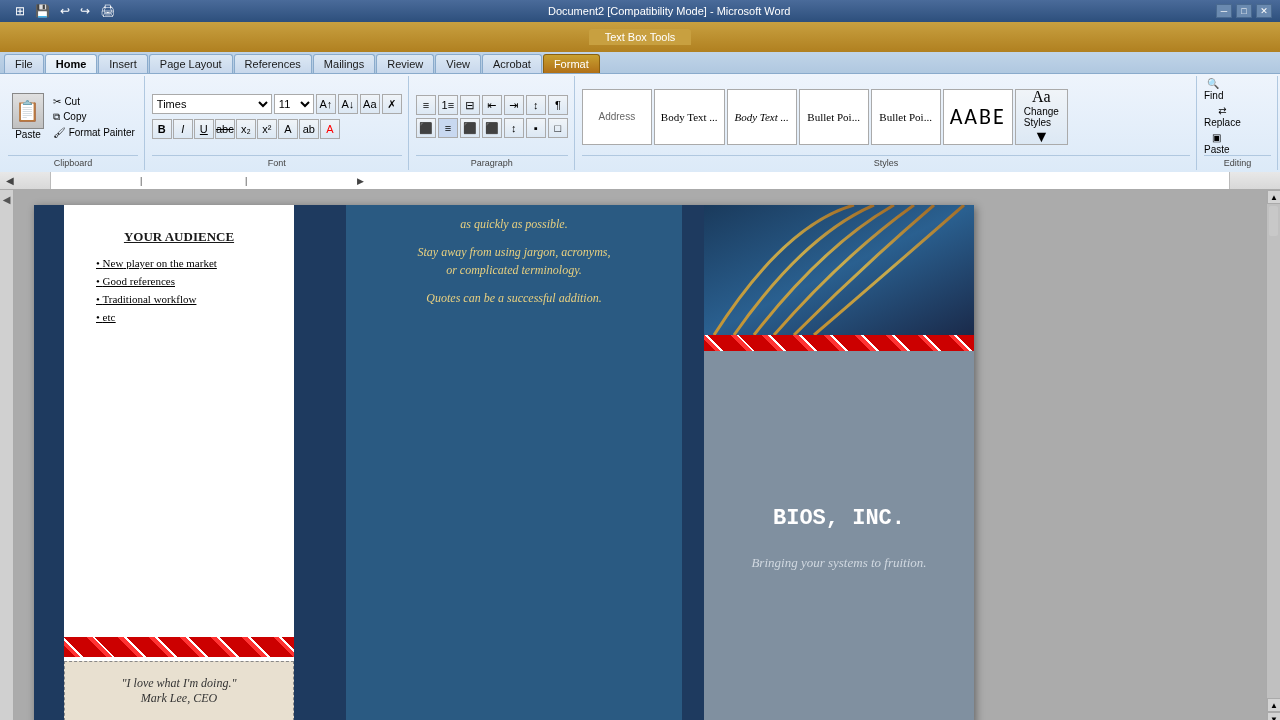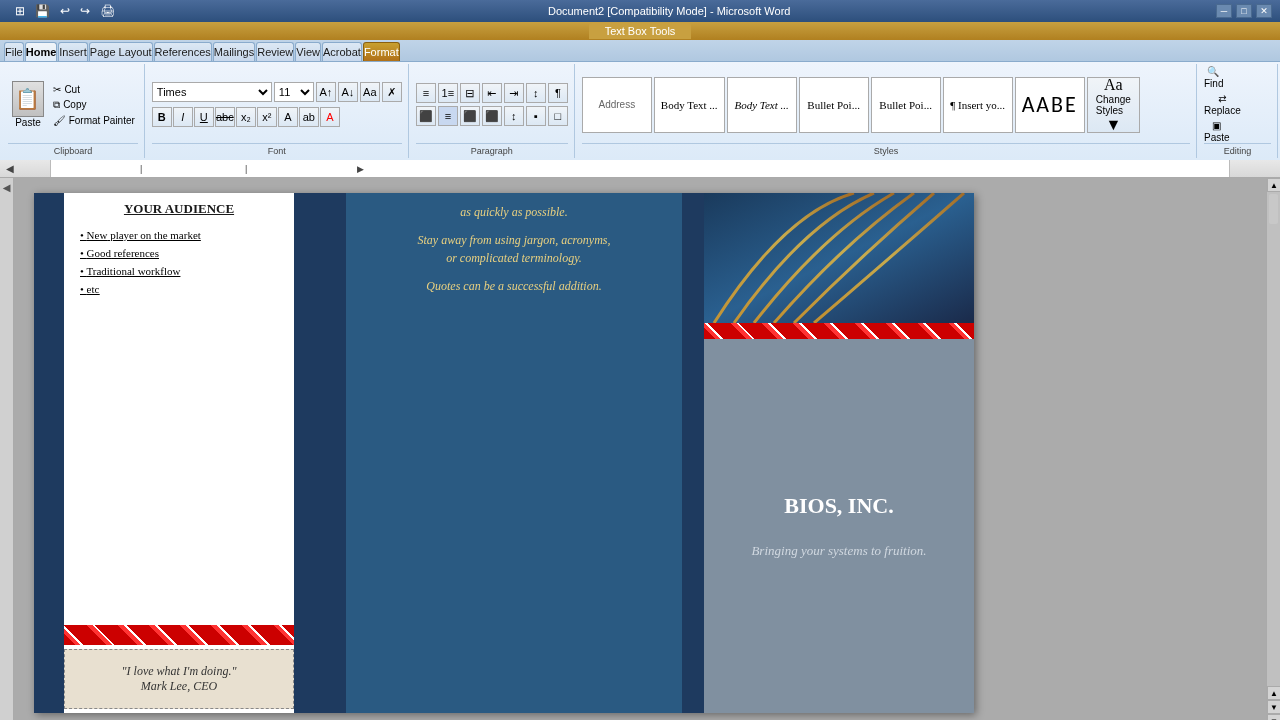--- a/index.html
+++ b/index.html
@@ -17,21 +17,21 @@
       font-size: 11px;
       font-family: Arial, sans-serif;
     }
     .title-bar-center { flex: 1; text-align: center; }
     .title-bar-controls { display: flex; gap: 4px; }
     .title-bar-btn { width: 16px; height: 14px; background: #6a8ab0; border: 1px solid #4a6a90; display: flex; align-items: center; justify-content: center; font-size: 9px; color: white; cursor: pointer; }
 
     
     .context-tab-bar {
       background: linear-gradient(to bottom, #c8a040, #b08020);
-      height: 18px;
+      height: 30px;
       display: flex;
       align-items: center;
       justify-content: center;
       font-size: 11px;
       color: white;
       font-family: Arial, sans-serif;
     }
     .context-tab-label {
       background: #c8a040;
       padding: 2px 16px;
@@ -42,21 +42,21 @@
     .tab-bar {
       display: flex;
       align-items: flex-end;
       padding: 2px 4px 0;
       background: linear-gradient(to bottom, #c0d4e8, #b0c8e0);
       font-family: Arial, sans-serif;
       font-size: 11px;
       gap: 1px;
     }
     .tab {
-      padding: 3px 0;
+      padding: 3px 10px;
       background: linear-gradient(to bottom, #dce8f4, #c8d8ec);
       border: 1px solid #8aabcc;
       border-bottom: none;
       border-radius: 3px 3px 0 0;
       cursor: pointer;
       color: #1a1a1a;
     }
     .tab.active {
       background: linear-gradient(to bottom, #f0f4f8, #e0ecf8);
       font-weight: bold;
@@ -291,21 +291,21 @@
     .panel-navy-stripe-right {
       position: absolute;
       right: 0;
       top: 0;
       bottom: 0;
       width: 30px;
       background: #1e3a5f;
     }
     .panel-content {
       margin: 0 30px;
-      padding: 8px;
+      padding: 24px;
       flex: 1;
       background: white;
     }
 
     .panel-header {
       font-size: 13px;
       font-weight: bold;
       text-decoration: underline;
       text-align: center;
       color: #1a1a1a;
@@ -451,21 +451,21 @@
       background: #8090a0;
       display: flex;
       flex-direction: column;
       align-items: center;
       justify-content: center;
       padding: 16px;
     }
     .company-name {
       color: white;
       font-size: 22px;
-      font-family: Liberation Serif, serif;
+      font-family: Liberation Mono, monospace;
       font-weight: bold;
       text-align: center;
       margin-bottom: 24px;
     }
     .company-tagline {
       color: #d0d8e0;
       font-size: 13px;
       font-style: italic;
       font-family: 'Times New Roman', serif;
       text-align: center;
@@ -609,21 +609,20 @@
   </div>
 
   <div class="ribbon-group styles-group">
     <div class="ribbon-group-content" style="flex:1; align-items:center; width:100%;">
       <div class="styles-list">
         <div class="style-item style-address">Address</div>
         <div class="style-item style-bodytext" style="font-family:'Times New Roman',serif;">Body Text ...</div>
         <div class="style-item style-bodytext2" style="font-family:'Times New Roman',serif; font-style:italic;">Body Text ...</div>
         <div class="style-item style-bullet">Bullet Poi...</div>
         <div class="style-item style-bullet">Bullet Poi...</div>
-        <div class="style-item" style="font-family:'Times New Roman',serif;">¶ Insert yo...</div>
         <div class="style-item style-normal-large" style="font-size:22px; font-weight:normal; font-family:Calibri,sans-serif; letter-spacing:2px;">AABE</div>
         <div class="style-change">
           <span>Aa</span>
           <span style="font-size:10px; font-family:Arial,sans-serif;">Change<br>Styles</span>
           <span>▼</span>
         </div>
       </div>
     </div>
     <div class="ribbon-group-label">Styles</div>
   </div>

